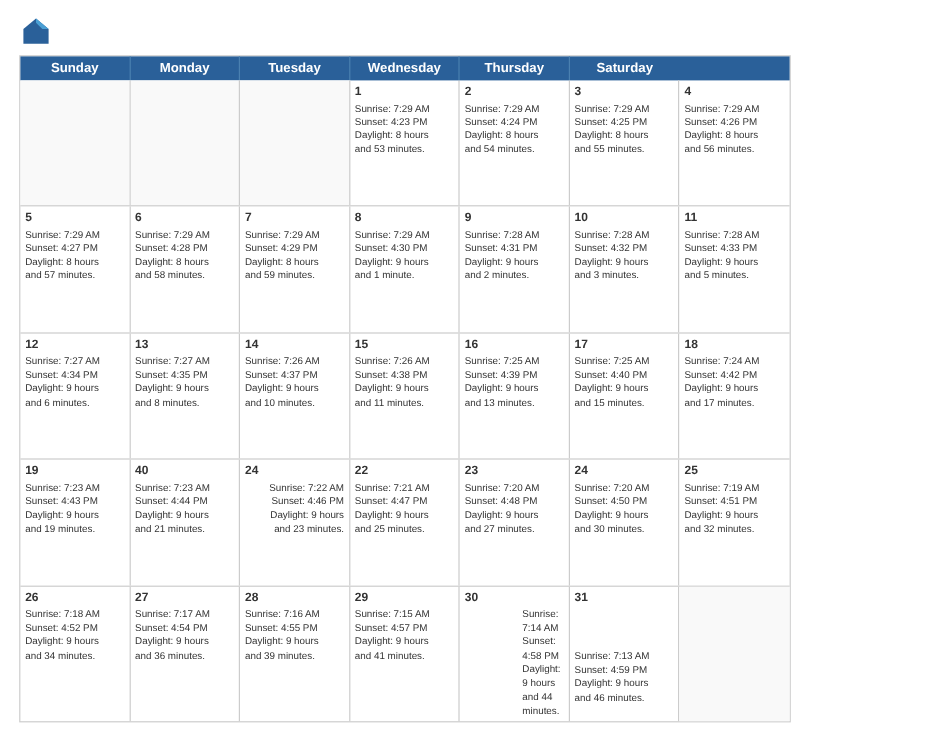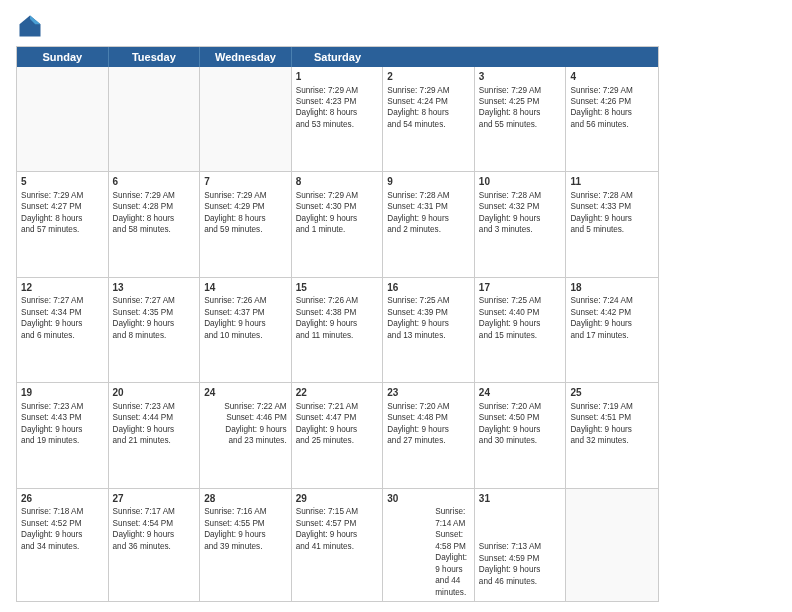--- a/index.html
+++ b/index.html
@@ -124,22 +124,24 @@
     </div>
     <div class="header-right">
       <div class="month-title"></div>
       <div class="location"></div>
     </div>
   </div>
 
   <div class="calendar">
     <div class="day-headers">
     <div class="day-header">Sunday</div>
+        <div class="day-header">Monday</div>
         <div class="day-header">Tuesday</div>
         <div class="day-header">Wednesday</div>
+        <div class="day-header">Thursday</div>
         <div class="day-header">Saturday</div>
       </div>
     <div class="calendar-body">
     <div class="week-row">
           <div class="day-cell empty"></div>
           <div class="day-cell empty"></div>
           <div class="day-cell empty"></div>
           <div class="day-cell">
             <span class="day-num">1</span>
             <div class="day-info" style="white-space: pre-line;">Sunrise: 7:29 AM
@@ -273,21 +275,21 @@
         </div>
         <div class="week-row">
           <div class="day-cell">
             <span class="day-num">19</span>
             <div class="day-info" style="white-space: pre-line;">Sunrise: 7:23 AM
 Sunset: 4:43 PM
 Daylight: 9 hours
 and 19 minutes.</div>
           </div>
           <div class="day-cell">
-            <span class="day-num">20</span>
+            <span class="day-num">40</span>
             <div class="day-info" style="white-space: pre-line;">Sunrise: 7:23 AM
 Sunset: 4:44 PM
 Daylight: 9 hours
 and 21 minutes.</div>
           </div>
           <div class="day-cell">
             <span class="day-num">24</span>
             <div class="day-info" style="white-space: pre-line; text-align: right;">Sunrise: 7:22 AM
 Sunset: 4:46 PM
 Daylight: 9 hours

